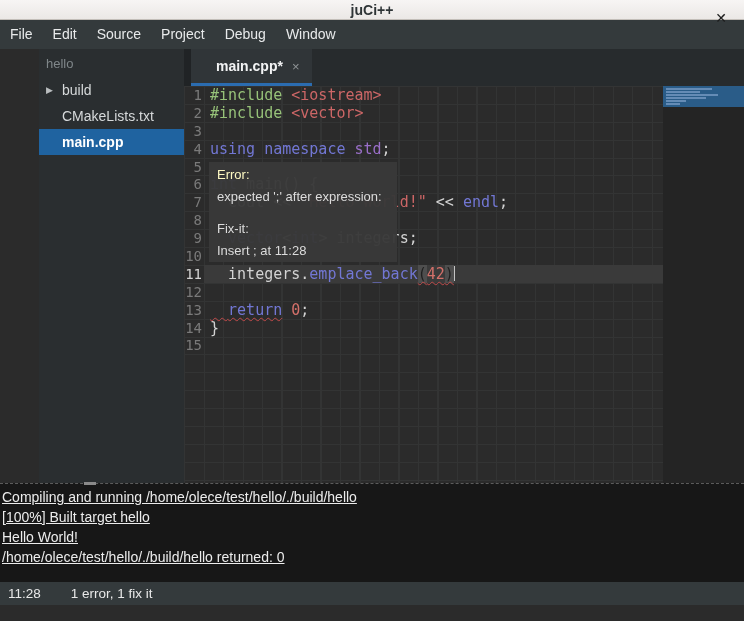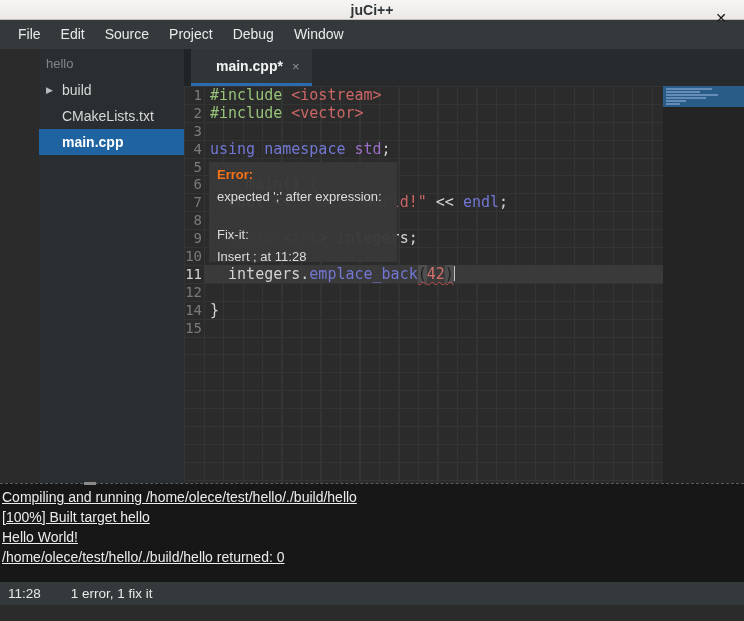--- a/index.html
+++ b/index.html
@@ -14,21 +14,21 @@
     border-bottom:1px solid #c3beb9; position:relative;
     display:flex; align-items:center; justify-content:center;
   }
   .titlebar .title { font-size:14px; font-weight:bold; color:#2e3436; }
   .titlebar .close {
     position:absolute; right:14px; top:9px; width:18px; height:18px;
     font-size:14px; color:#1c1c1c; text-align:center; line-height:18px; cursor:default;
   }
   
   .menubar {
-    height:29px; background:#343a3c; display:flex; align-items:center; padding-left:8px;
+    height:29px; background:#343a3c; display:flex; align-items:center; padding-left:0;
   }
   .menu-item { color:#e8eaeb; font-size:14px; padding:0 10px; line-height:29px; }
   
   .content { display:flex; height:434px;padding-left:39px; }
   .sidebar { width:145px; background:#2a2e30; flex:none; }
   .side-header { color:#7f8689; font-size:13px; padding:7px 0 6px 7px; }
   .tree-row {
     height:26px; display:flex; align-items:center; color:#d6d9da; font-size:14px;
   }
   .tree-row .arrow { width:16px; margin-left:7px; font-size:9px; color:#b9bdbf; }
@@ -82,23 +82,23 @@
   .mrow { height:2px; background:rgba(150,180,220,.55); margin-bottom:1px; }
   .mrow:nth-child(1){width:46px;} .mrow:nth-child(2){width:34px;}
   .mrow:nth-child(3){width:52px;} .mrow:nth-child(4){width:40px;}
   .mrow:nth-child(5){width:20px;} .mrow:nth-child(6){width:14px;}
   
   .tooltip {
     position:absolute; left:25px; top:76px; width:188px; height:100px;
     background:rgba(57,57,57,.97); padding:5px 8px;
     font-family:"Liberation Sans", sans-serif; font-size:13px; color:#dcdcdc;
   }
-  .tt-error { color:#f97316;font-weight:bold; }
+  .tt-error { color:#fef9c3; }
   .tt-msg { margin-top:7px; }
-  .tt-fix { margin-top:23px; }
+  .tt-fix { margin-top:17px; }
   .tt-fixmsg { margin-top:7px; }
   
   .terminal {
     height:99px; background:#171717; border-top:1px dashed #5c5c5c;
     position:relative; padding:3px 0 0 2px;
   }
   .term-handle { position:absolute; left:84px; top:-2px; width:12px; height:3px; background:#8a8a8a; }
   .term-line { color:#ececec; font-size:14px; line-height:20px;text-decoration:underline; }
   
   .statusbar {
@@ -158,20 +158,21 @@
             <div class="code-line"><span class="ln">3</span><span class="code"></span></div>
             <div class="code-line"><span class="ln">4</span><span class="code"><span class="kw">using</span><span class="def"> </span><span class="kw">namespace</span><span class="def"> </span><span class="ns">std</span><span class="def">;</span></span></div>
             <div class="code-line"><span class="ln">5</span><span class="code"></span></div>
             <div class="code-line"><span class="ln">6</span><span class="code"><span class="kw">int</span><span class="def"> main() {</span></span></div>
             <div class="code-line"><span class="ln">7</span><span class="code"><span class="def">  cout &lt;&lt; </span><span class="str">"Hello World!"</span><span class="def"> &lt;&lt; </span><span class="kw">endl</span><span class="def">;</span></span></div>
             <div class="code-line"><span class="ln">8</span><span class="code"></span></div>
             <div class="code-line"><span class="ln">9</span><span class="code"><span class="def">  </span><span class="kw">vector</span><span class="def">&lt;</span><span class="kw">int</span><span class="def">&gt; integers;</span></span></div>
             <div class="code-line"><span class="ln">10</span><span class="code"></span></div>
             <div class="code-line"><span class="ln cur">11</span><span class="code"><span class="def">  integers.</span><span class="kw">emplace_back</span><span class="brk err">(</span><span class="num err">42</span><span class="brk err">)</span><span class="caret"></span></span></div>
             <div class="code-line"><span class="ln">12</span><span class="code"></span></div>
+            <div class="code-line"><span class="ln">13</span><span class="code"><span class="def err">  </span><span class="kw err">return</span><span class="def"> </span><span class="num">0</span><span class="def">;</span></span></div>
             <div class="code-line"><span class="ln">14</span><span class="code"><span class="def">}</span></span></div>
             <div class="code-line"><span class="ln">15</span><span class="code"></span></div>
           </div>
         <div class="minimap">
           <div class="overview-box">
             <div class="mrow"></div>
             <div class="mrow"></div>
             <div class="mrow"></div>
             <div class="mrow"></div>
             <div class="mrow"></div>

